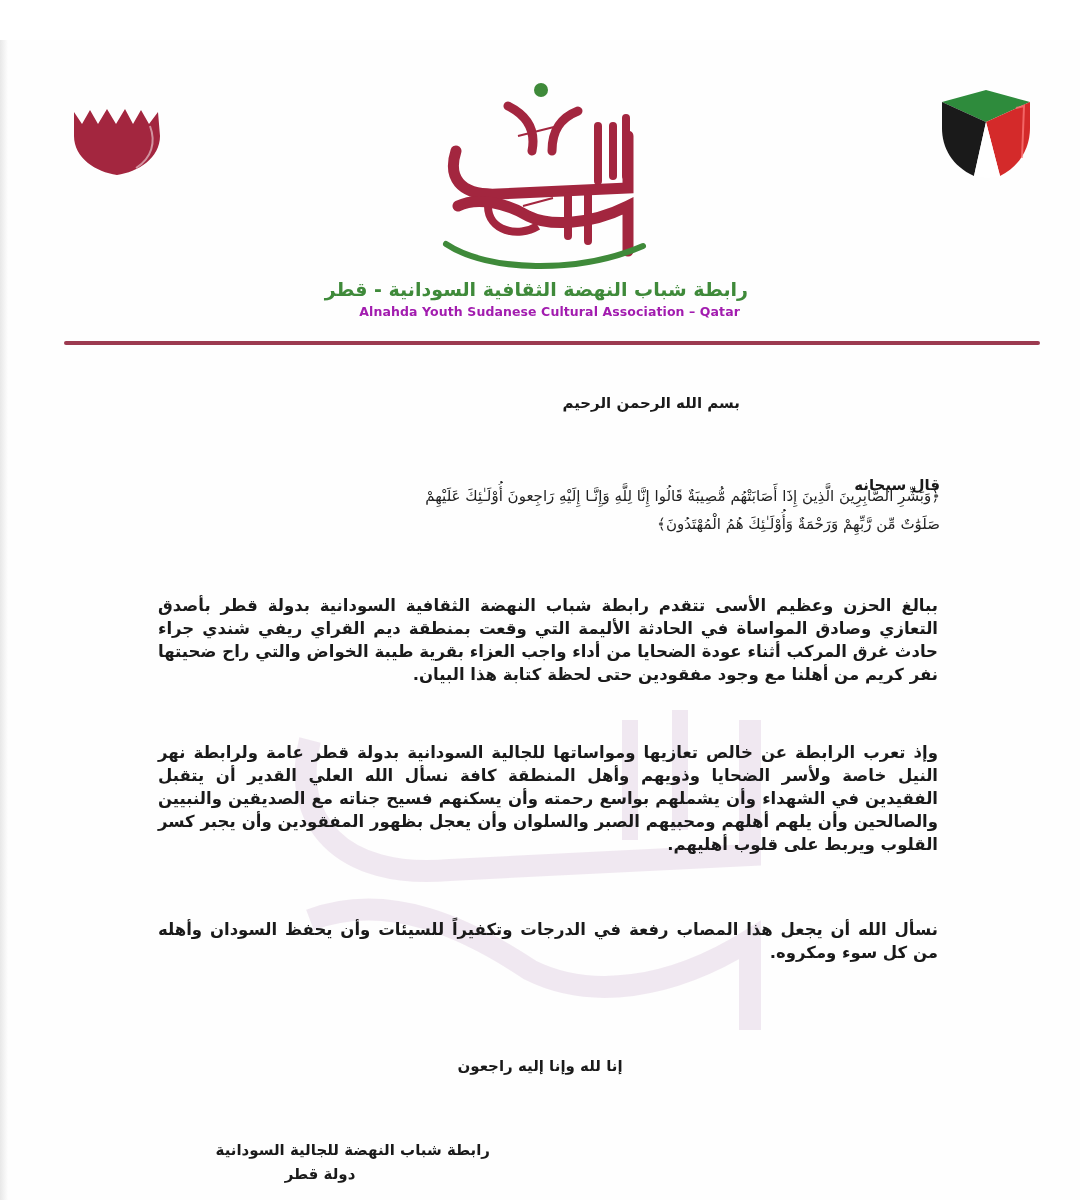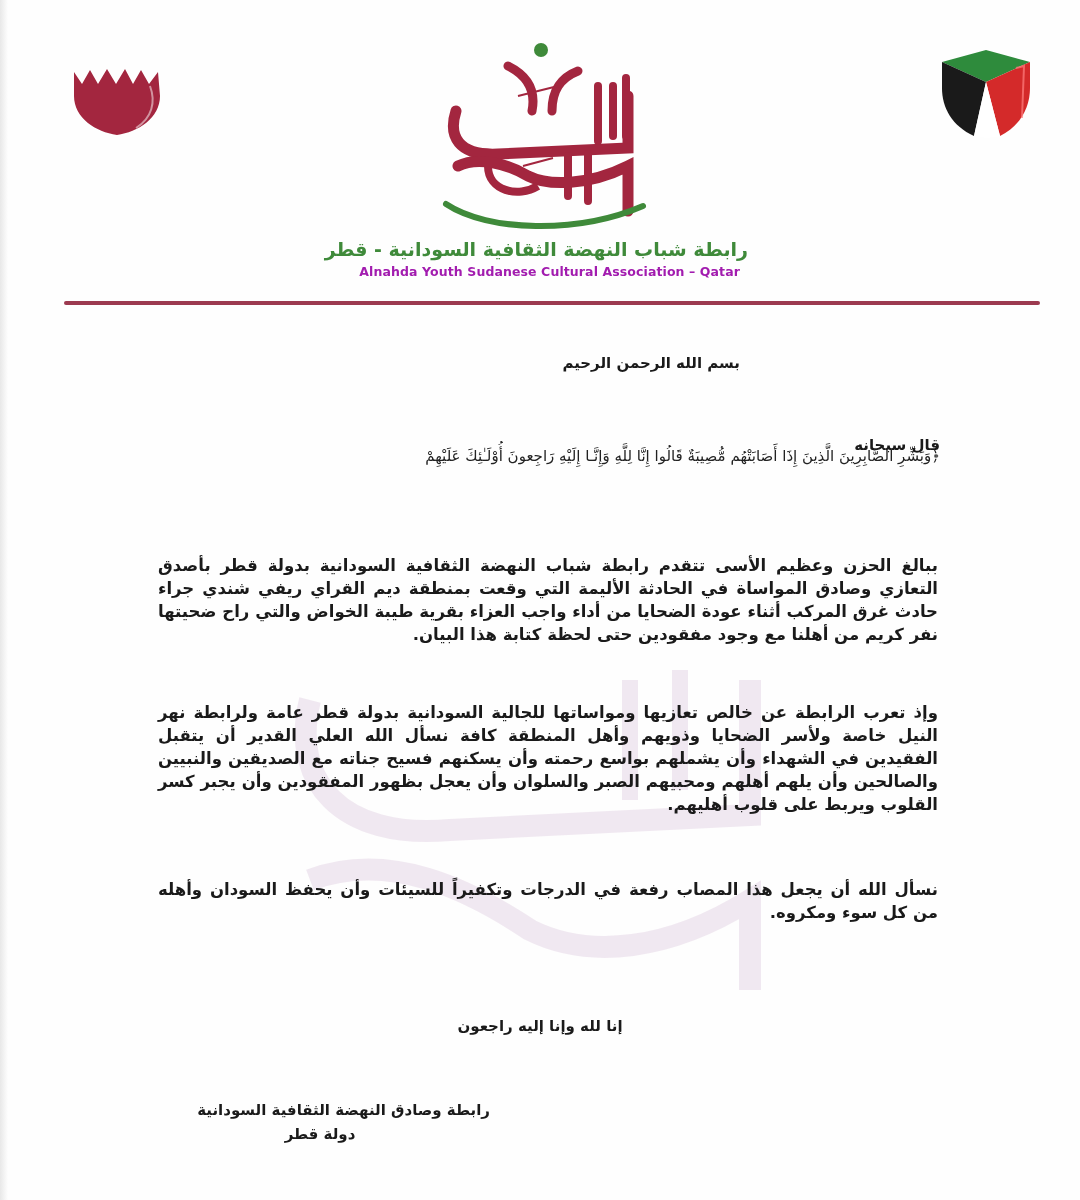--- a/index.html
+++ b/index.html
@@ -1,21 +1,21 @@
 <!DOCTYPE html>
 <html><head>
   <meta charset="utf-8">
   <style>
     html, body { margin: 0; padding: 0; }
     body {
       width: 1080px; height: 1200px; background: #ffffff;
       position: relative; overflow: hidden;
       font-family: "DejaVu Sans", sans-serif; color: #111;
     }
-    .page { position: absolute; inset: 0; background: #fefefe; }
+    .page { position: absolute; inset: 0; background: #fefefe; margin-top: 40px; }
     .left-shadow { position: absolute; left: 0; top: 0; width: 8px; height: 1200px;
       background: linear-gradient(to right, #e8e8e8, #fefefe); }
 
     
     .emblem-left { position: absolute; left: 70px; top: 66px; width: 94px; height: 70px; }
     .emblem-right { position: absolute; left: 938px; top: 48px; width: 96px; height: 90px; }
 
     
     .logo { position: absolute; left: 428px; top: 36px; width: 230px; height: 200px; }
     .org-ar {
@@ -93,23 +93,24 @@
   <svg class="watermark" viewBox="0 0 560 360">
     <path d="M60 60 C40 140 90 200 200 190 L500 175 L500 40" stroke="#b58ab8" stroke-width="22" fill="none"></path>
     <path d="M60 240 C140 210 220 250 280 290 C340 320 420 310 500 260 L500 350" stroke="#b58ab8" stroke-width="22" fill="none"></path>
     <path d="M380 40 L380 160 M430 30 L430 150" stroke="#b58ab8" stroke-width="16"></path>
   </svg>
 
   <div class="txt basmala">بسم الله الرحمن الرحيم</div>
   <div class="txt qal">قال سبحانه</div>
   <div class="txt verse">
     <div>﴿وَبَشِّرِ الصَّابِرِينَ الَّذِينَ إِذَا أَصَابَتْهُم مُّصِيبَةٌ قَالُوا إِنَّا لِلَّهِ وَإِنَّـا إِلَيْهِ رَاجِعونَ أُوْلَـٰئِكَ عَلَيْهِمْ</div>
+    <div>صَلَوَٰتٌ مِّن رَّبِّهِمْ وَرَحْمَةٌ وَأُوْلَـٰئِكَ هُمُ الْمُهْتَدُونَ﴾</div>
   </div>
 
   <div class="txt para p1">ببالغ الحزن وعظيم الأسى تتقدم رابطة شباب النهضة الثقافية السودانية بدولة قطر بأصدق التعازي وصادق المواساة في الحادثة الأليمة التي وقعت بمنطقة ديم القراي ريفي شندي جراء حادث غرق المركب أثناء عودة الضحايا من أداء واجب العزاء بقرية طيبة الخواض والتي راح ضحيتها نفر كريم من أهلنا مع وجود مفقودين حتى لحظة كتابة هذا البيان.</div>
   <div class="txt para p2">وإذ تعرب الرابطة عن خالص تعازيها ومواساتها للجالية السودانية بدولة قطر عامة ولرابطة نهر النيل خاصة ولأسر الضحايا وذويهم وأهل المنطقة كافة نسأل الله العلي القدير أن يتقبل الفقيدين في الشهداء وأن يشملهم بواسع رحمته وأن يسكنهم فسيح جناته مع الصديقين والنبيين والصالحين وأن يلهم أهلهم ومحبيهم الصبر والسلوان وأن يعجل بظهور المفقودين وأن يجبر كسر القلوب ويربط على قلوب أهليهم.</div>
   <div class="txt para p3">نسأل الله أن يجعل هذا المصاب رفعة في الدرجات وتكفيراً للسيئات وأن يحفظ السودان وأهله من كل سوء ومكروه.</div>
 
   <div class="txt closing">إنا لله وإنا إليه راجعون</div>
 
-  <div class="txt sign1">رابطة وصادق النهضة الثقافية السودانية</div>
+  <div class="txt sign1">رابطة شباب النهضة للجالية السودانية</div>
   <div class="txt sign2"><span>دولة قطر</span></div>
 </div>
 
 </body></html>

